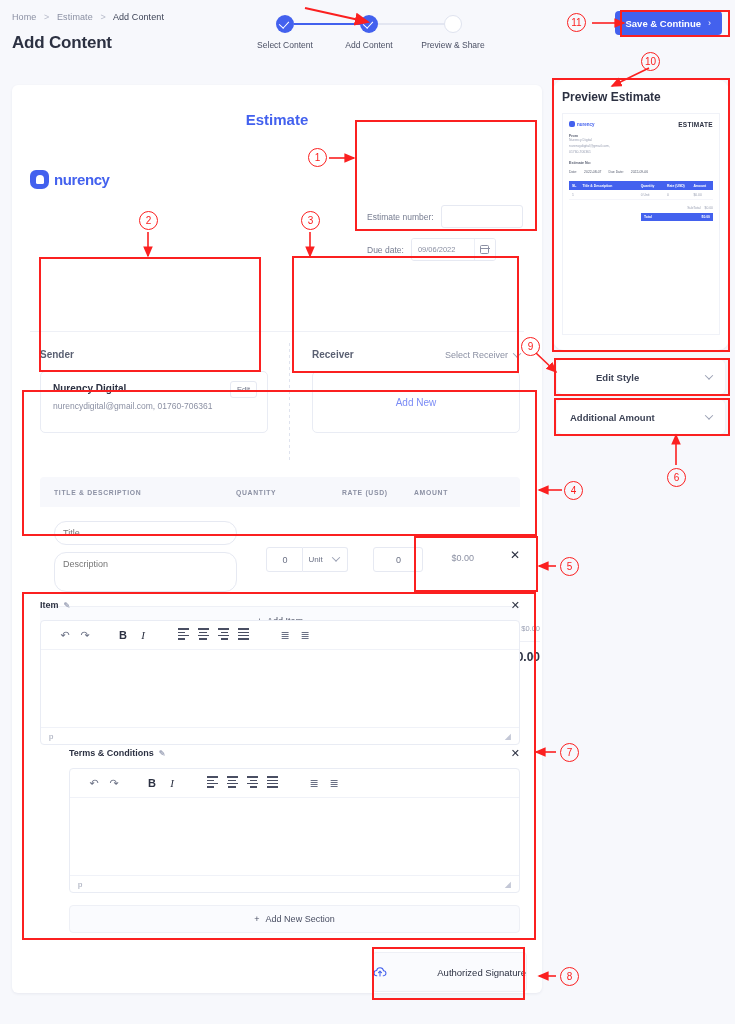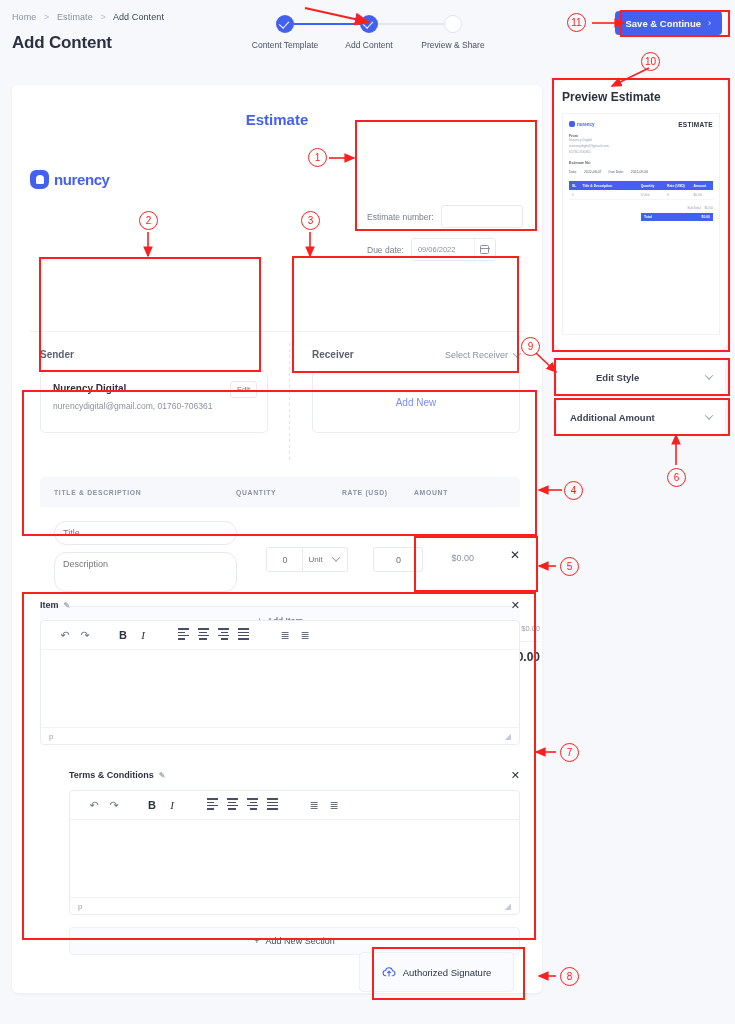--- a/index.html
+++ b/index.html
@@ -270,21 +270,21 @@
     <span class="bc-current">Add Content</span>
   </div>
 
   <div class="page-title">Add Content</div>
 
   <div class="stepper">
     <div class="bar active" style="left:44px;width:74px;"></div>
     <div class="bar inactive" style="left:128px;width:74px;"></div>
     <div class="step" style="left:-7px;">
       <div class="dot done"></div>
-      <div class="lbl">Content Template</div>
+      <div class="lbl">Select Content</div>
     </div>
     <div class="step" style="left:77px;">
       <div class="dot done"></div>
       <div class="lbl">Add Content</div>
     </div>
     <div class="step" style="left:161px;">
       <div class="dot todo"></div>
       <div class="lbl">Preview &amp; Share</div>
     </div>
   </div>
@@ -435,21 +435,21 @@
           <span class="tool">≣</span>
         </div>
         <div class="ed-area"></div>
         <div class="ed-foot">
           <span>p</span>
           <span class="grip">◢</span>
         </div>
       </div>
     </div>
 
-    <div class="editor" style="top:682px;padding-left:29px;">
+    <div class="editor" style="top:660px;padding-left:29px;">
       <div class="ed-head">
         <span class="ed-title">
           <span>Terms &amp; Conditions</span>
           <span class="pencil">✎</span>
         </span>
         <span class="ed-x">✕</span>
       </div>
       <div class="ed-box">
         <div class="ed-tools">
           <span class="tool">↶</span>
@@ -496,21 +496,21 @@
           <span>p</span>
           <span class="grip">◢</span>
         </div>
       </div>
       <div class="add-section">
         <span>+</span>
         <span>Add New Section</span>
       </div>
     </div>
 
-    <div class="sign" style="left:347px;top:867px;">
+    <div class="sign" style="left:360px;top:867px;justify-content:space-between;">
       <svg width="14" height="14" viewBox="0 0 24 24" fill="none">
         <path d="M6.5 18.5a4.5 4.5 0 0 1-.3-9A6 6 0 0 1 18 9.7a3.9 3.9 0 0 1-.5 8.8" stroke="#4361ee" stroke-width="1.8" stroke-linecap="round"></path>
         <path d="M12 19V10.5M12 10.5 9.4 13M12 10.5 14.6 13" stroke="#4361ee" stroke-width="1.8" stroke-linecap="round"></path>
       </svg>
       <span>Authorized Signature</span>
     </div>
   </div>
 
   <div class="preview-panel">
     <div class="preview-title">Preview Estimate</div>

